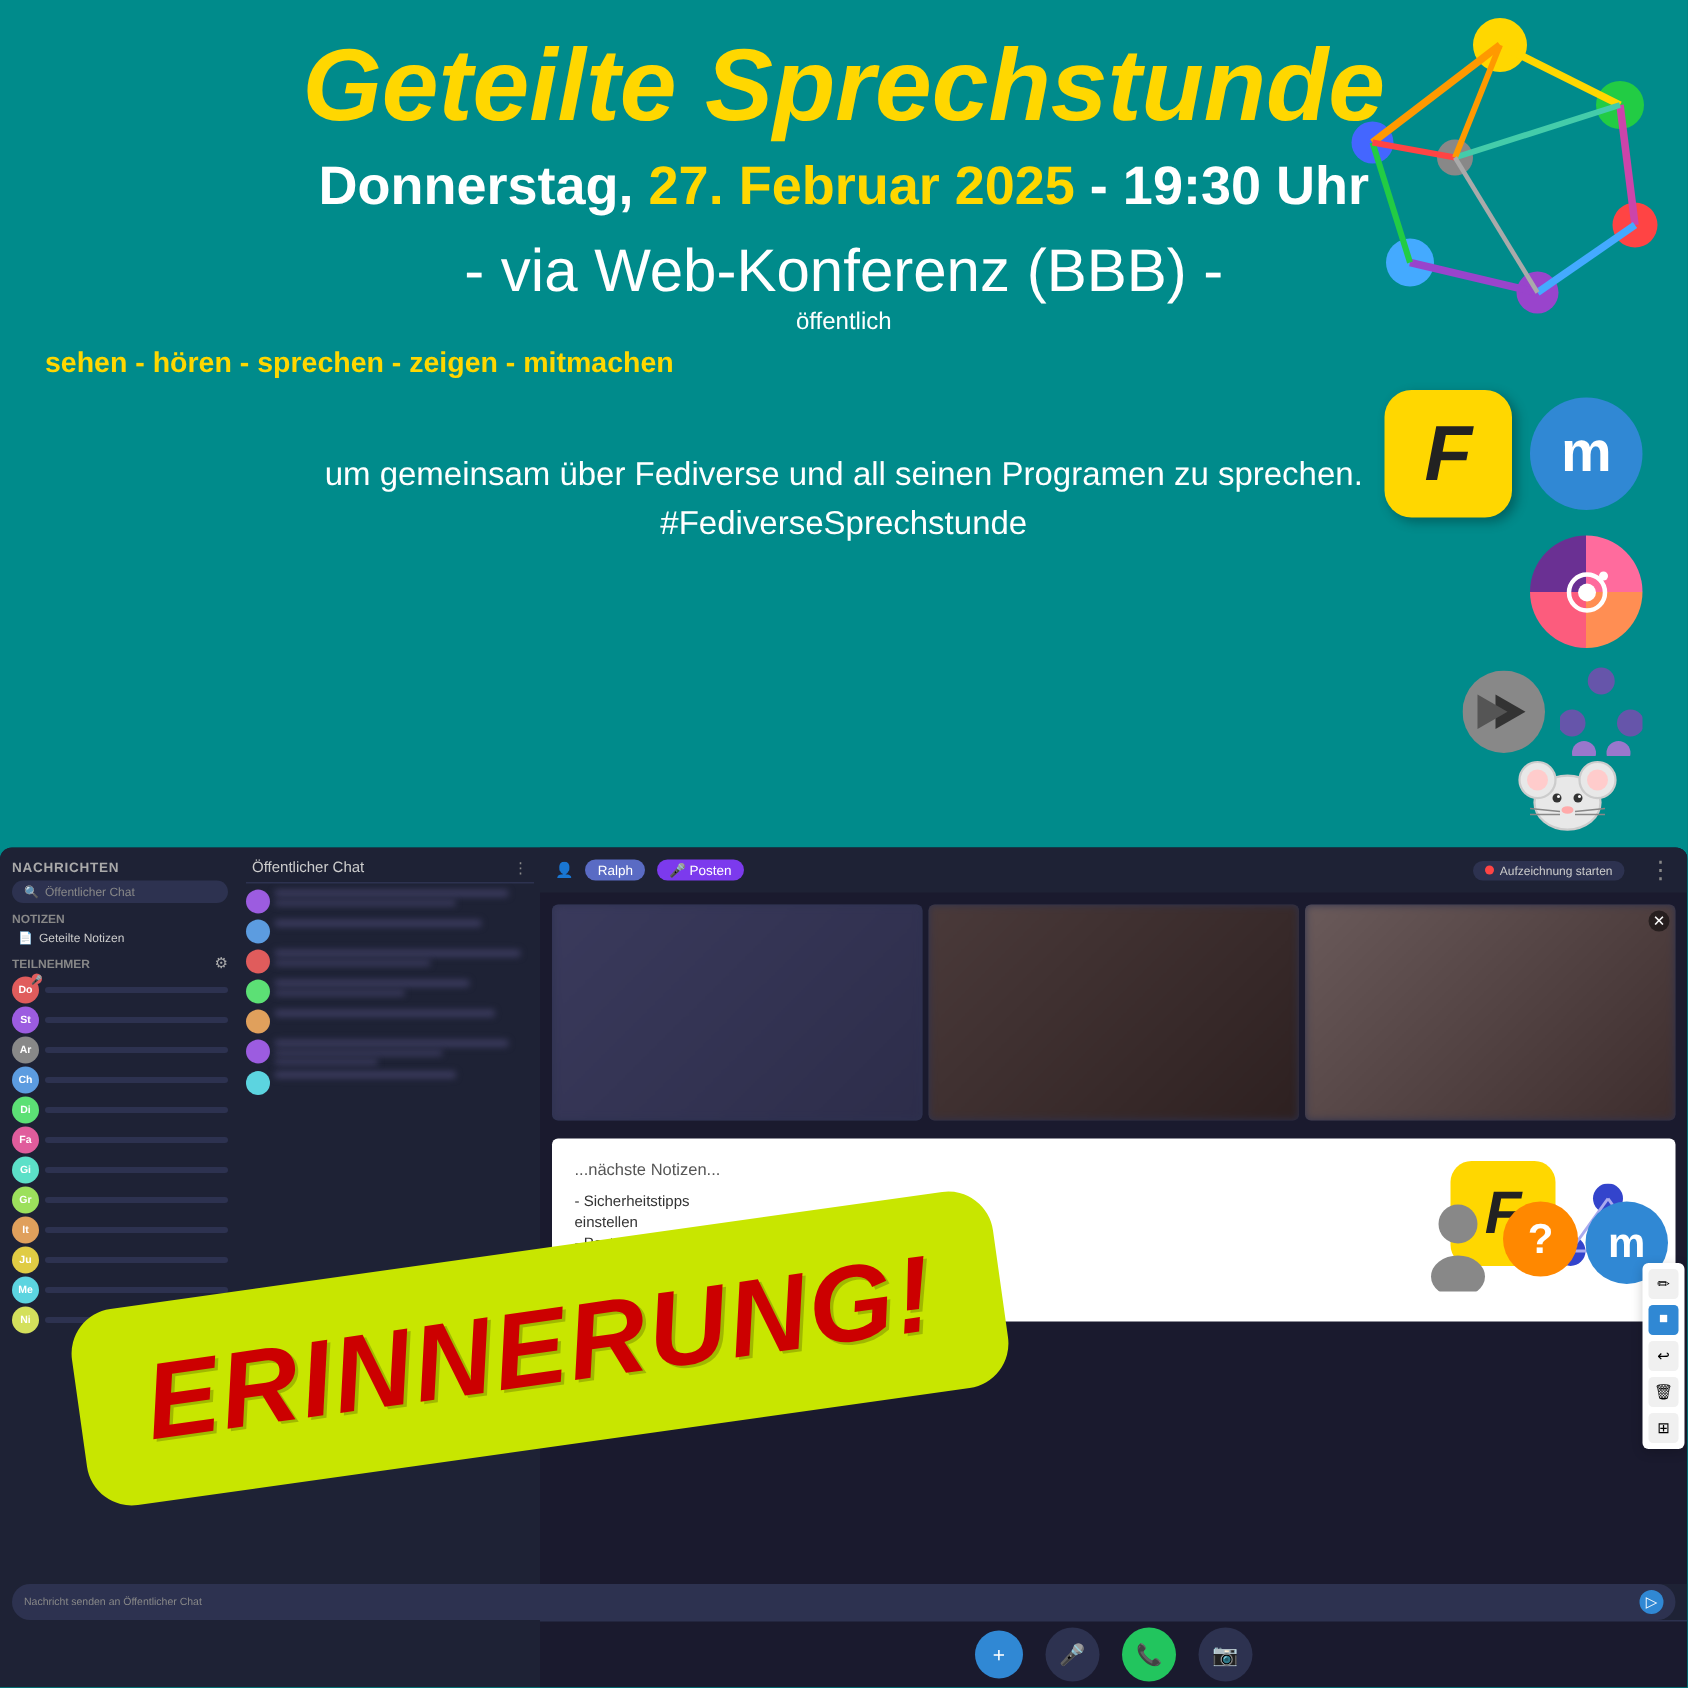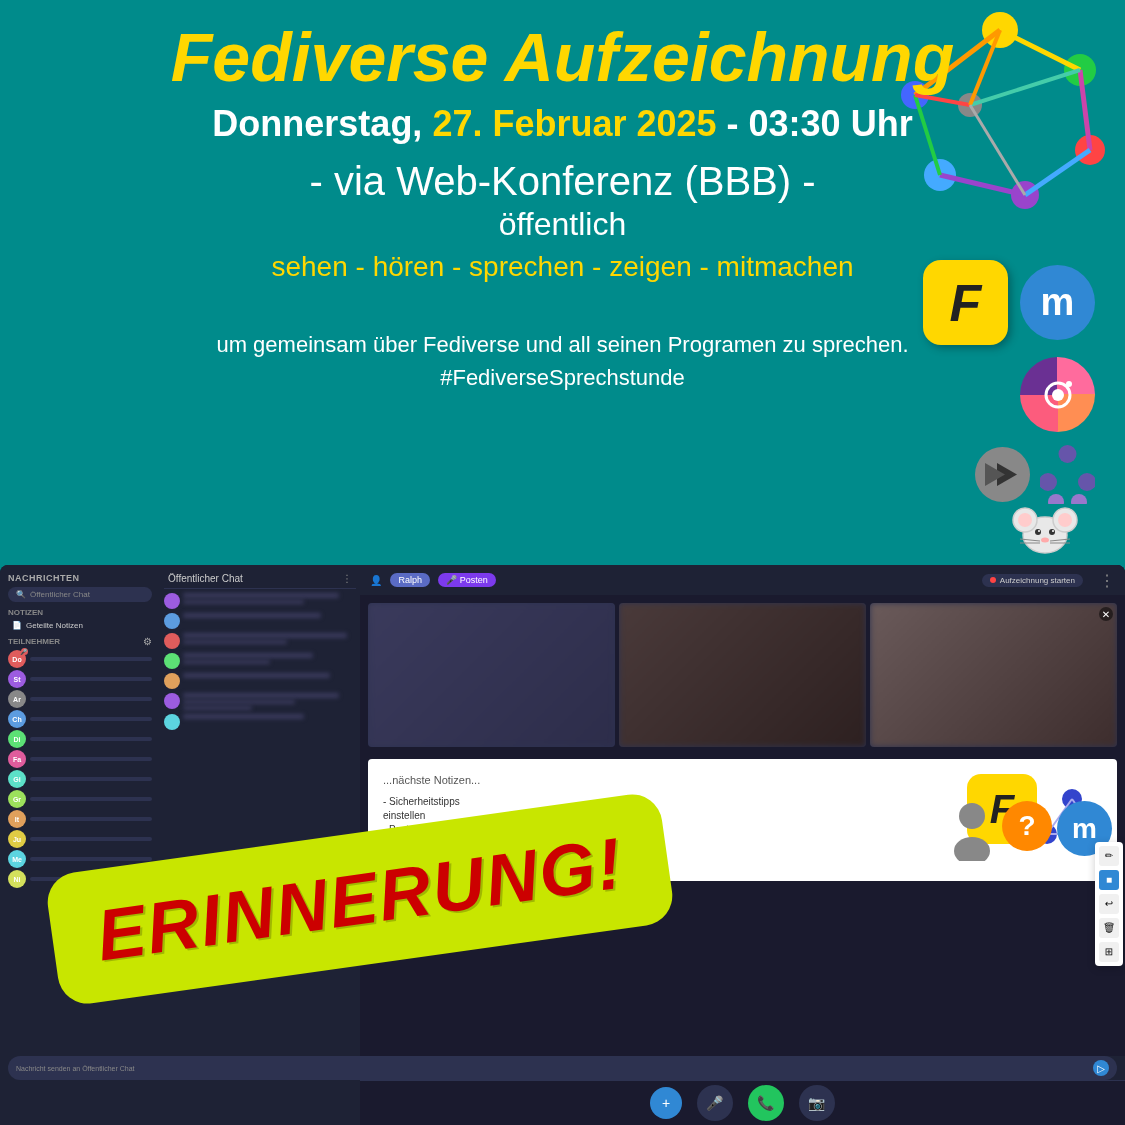--- a/index.html
+++ b/index.html
@@ -40,30 +40,31 @@
       color: #FFD700;
     }
     .konferenz-line {
       font-size: 40px;
       font-weight: 400;
       color: #FFFFFF;
       text-align: center;
       margin-top: 14px;
     }
     .oeffentlich {
-      font-size: 32px;
+      font-size: 16px;
       color: #FFFFFF;
       text-align: center;
       margin-top: 2px;
     }
     .sehen-line {
-      font-size: 28px;
+      font-size: 19px;
       color: #FFD700;
-      text-align: center;
+      text-align: left;
       margin-top: 8px;
+      font-weight: bold;
     }
     .description {
       font-size: 22px;
       color: #FFFFFF;
       text-align: center;
       margin-top: 12px;
       line-height: 1.5;
     }
     
     .screenshot-area {
@@ -409,25 +410,25 @@
       <line x1="205" y1="145" x2="140" y2="190" stroke="#44aaff" stroke-width="5"></line>
       <line x1="140" y1="190" x2="55" y2="170" stroke="#9944cc" stroke-width="5"></line>
       <line x1="55" y1="170" x2="30" y2="90" stroke="#22cc44" stroke-width="4"></line>
       <line x1="30" y1="90" x2="85" y2="100" stroke="#FF4444" stroke-width="4"></line>
       <line x1="85" y1="100" x2="115" y2="25" stroke="#FF9900" stroke-width="4"></line>
       <line x1="85" y1="100" x2="140" y2="190" stroke="#aaaaaa" stroke-width="3"></line>
     </svg>
   </div>
 
   <div class="top-section">
-    <div class="title">Fediverse Aufzeichnung</div>
+    <div class="title">Geteilte Sprechstunde</div>
     <div class="subtitle-date">
       <span>Donnerstag,</span>
       <span class="highlight">27. Februar 2025</span>
-      <span>- 03:30 Uhr</span>
+      <span>- 19:30 Uhr</span>
     </div>
     <div class="konferenz-line">- via Web-Konferenz  (BBB) -</div>
     <div class="oeffentlich">öffentlich</div>
     <div class="sehen-line">sehen - hören - sprechen - zeigen - mitmachen</div>
     <div class="description">
       <br>
       <span>um gemeinsam über Fediverse und all seinen Programen  zu sprechen.</span><br>
       <span>#FediverseSprechstunde</span>
     </div>
   </div>

